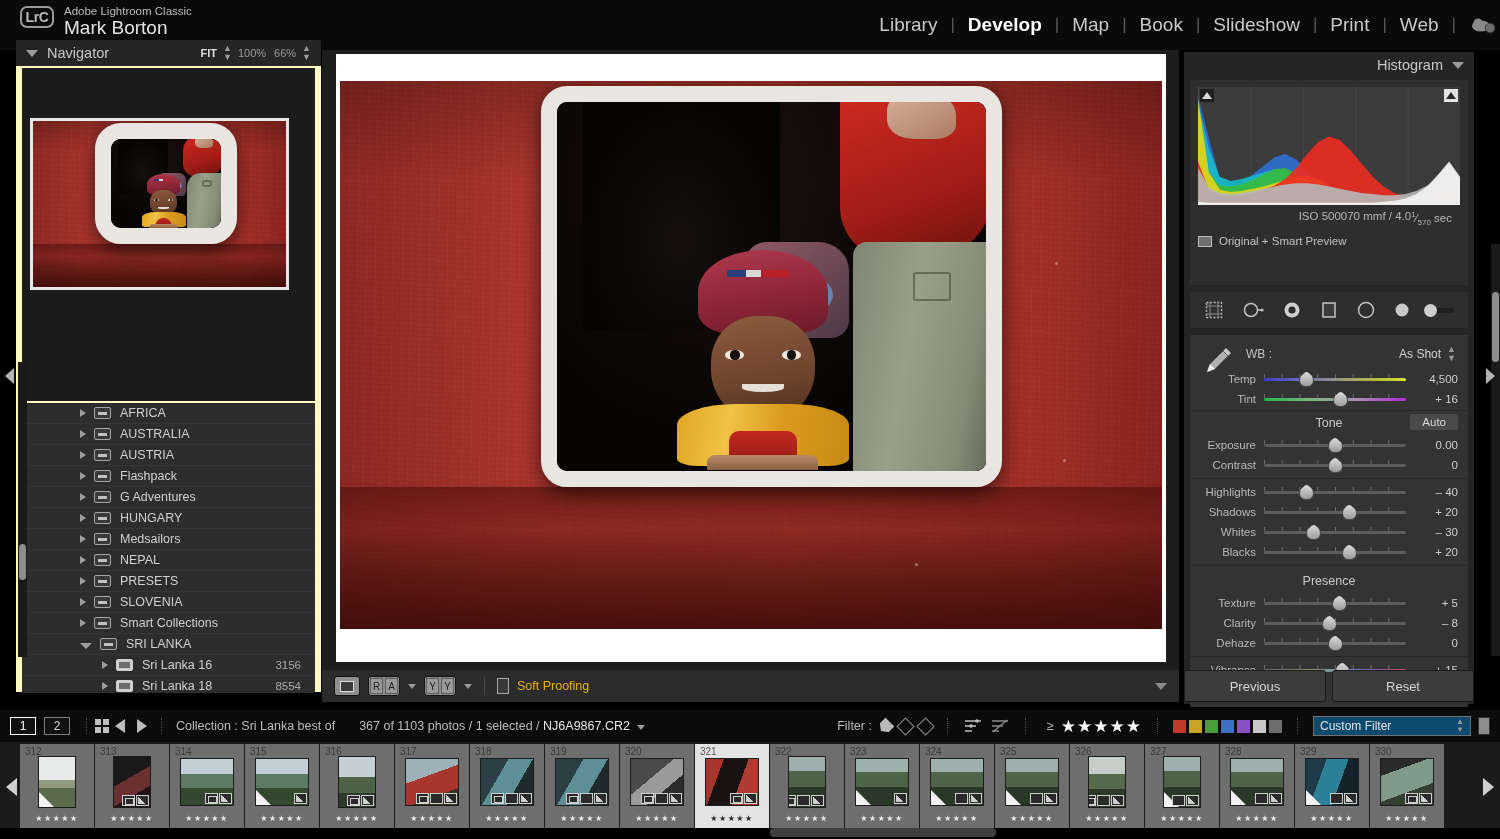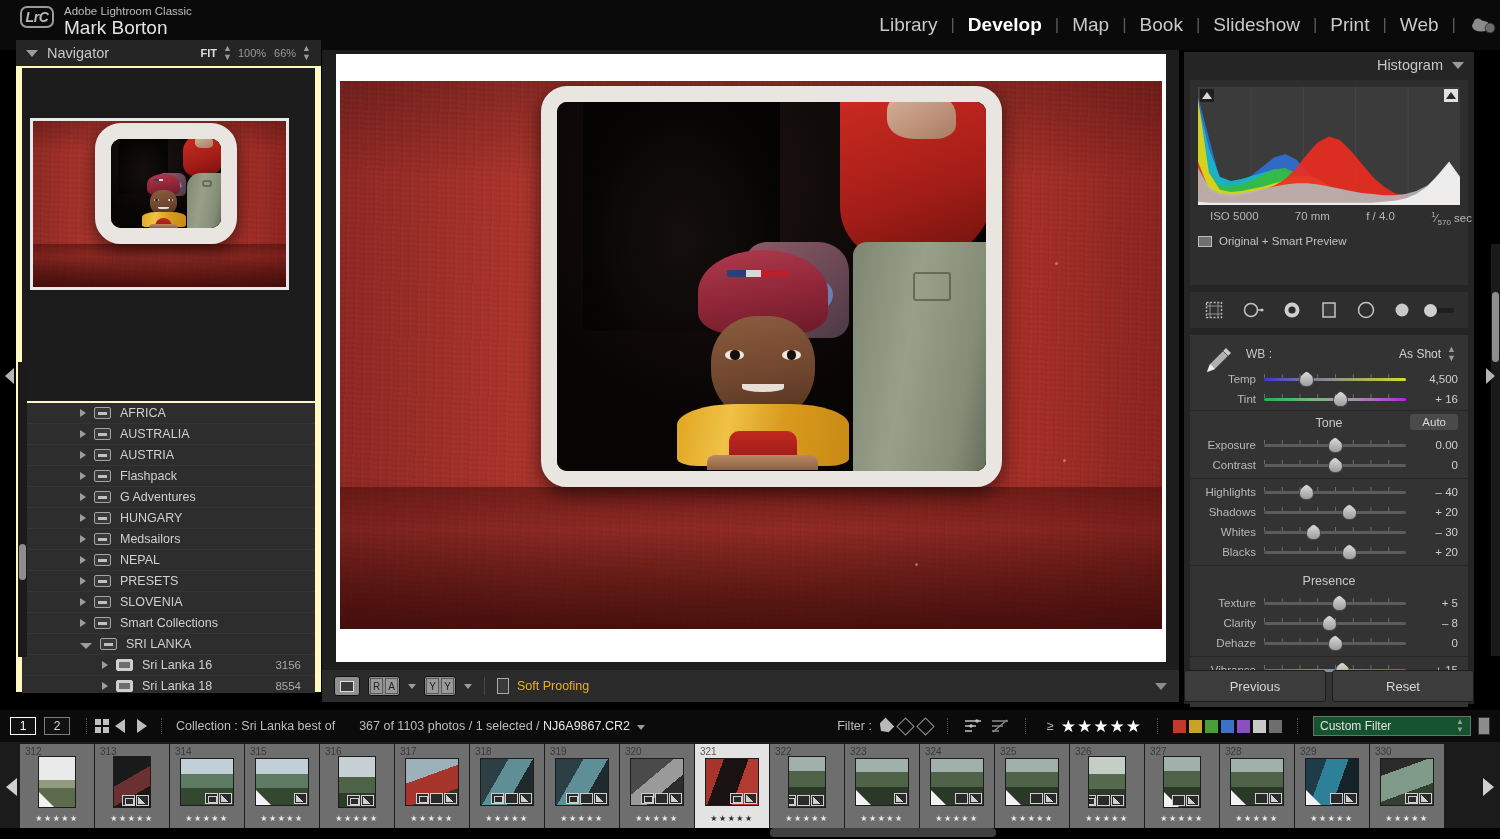--- a/index.html
+++ b/index.html
@@ -11,21 +11,21 @@
     -webkit-font-smoothing: antialiased;
   }
   .app { position: relative; width: 1500px; height: 839px; background: #000; }
 
   
   .topbar { position: absolute; left: 0; top: 0; width: 1500px; height: 50px; background: #0a0a0a; }
   .lrc-logo {
     position: absolute; left: 20px; top: 6px; width: 34px; height: 22px;
     border: 2px solid #9a9a9a; border-radius: 7px; color: #b9b9b9;
     font-size: 14px; font-weight: bold; letter-spacing: -0.3px;
-    display: flex; align-items: center; justify-content: center; font-style: italic;
+    display: flex; align-items: center; justify-content: center;
   }
   .app-name { position: absolute; left: 64px; top: 5px; color: #bdbdbd; font-size: 11.5px; }
   .user-name { position: absolute; left: 64px; top: 17px; color: #e3e3e3; font-size: 19px; font-weight: 400; }
 
   .modules { position: absolute; right: 4px; top: 12px; display: flex; align-items: center; gap: 0; }
   .module { color: #c9c9c9; font-size: 19px; padding: 0 13px; cursor: pointer; line-height: 26px; }
   .module.active { color: #ffffff; font-weight: bold; }
   .mod-sep { color: #5a5a5a; font-size: 17px; line-height: 26px; }
   .cloud-icon { margin-left: 14px; width: 26px; height: 20px; position: relative; cursor: pointer; }
 
@@ -196,21 +196,21 @@
   .hist-box { position: absolute; left: 6px; top: 28px; width: 278px; height: 205px; background: #2e2e2e; }
   .hist-graph { position: absolute; left: 8px; top: 7px; width: 262px; height: 118px; background: #3b3b3b; overflow: hidden; }
   .clip { position: absolute; top: 2px; width: 14px; height: 13px; background: #1f1f1f; }
   .clip.l { left: 2px; } .clip.r { right: 2px; background: #e2e2e2; }
   .clip::after { content:""; position:absolute; left:2px; top:3px; width:0;height:0;
      border-left:5px solid transparent;border-right:5px solid transparent;border-bottom:7px solid #d8d8d8; }
   .clip.r::after { border-bottom-color:#2a2a2a; }
   .hist-grid { position:absolute; inset:0;
      background-image: linear-gradient(90deg, rgba(255,255,255,.06) 1px, transparent 1px);
      background-size: 52.4px 100%; }
-  .exif { position: absolute; left: 20px; top: 130px; width: 262px; display: flex; justify-content: space-between; color: #b6b6b6; font-size: 11.5px; }
+  .exif { position: absolute; left: 0; top: 130px; width: 262px; display: flex; justify-content: flex-end; color: #b6b6b6; font-size: 11.5px; }
   .exif sup, .exif sub { font-size: 8px; }
   .smart-row { position: absolute; left: 8px; top: 155px; display: flex; align-items: center; gap: 7px; color: #c2c2c2; font-size: 11.5px; }
   .smart-ic { width: 14px; height: 11px; border: 1px solid #bdbdbd; background: #6f6f6f; }
 
   .toolstrip { position: absolute; left: 6px; top: 240px; width: 278px; height: 36px; background: #2e2e2e;
                display: flex; align-items: center; padding: 0 14px; gap: 18px; }
   .ts-ic { cursor: pointer; }
   .brush-slider { flex: 1; height: 5px; background: #1f1f1f; border-radius: 3px; position: relative; margin-left: 2px; }
   .brush-slider .knob { position: absolute; left: -6px; top: -4px; width: 13px; height: 13px; border-radius: 50%; background: #cfcfcf; }
 
@@ -272,21 +272,21 @@
   .arr-l { border-top:7px solid transparent;border-bottom:7px solid transparent;border-right:10px solid #bcbcbc;}
   .arr-r { border-top:7px solid transparent;border-bottom:7px solid transparent;border-left:10px solid #bcbcbc;}
   .sb-text { color: #bdbdbd; font-size: 12.5px; margin-left: 6px; }
   .sb-text b { color: #e8e8e8; font-weight: normal; }
   .filter-area { margin-left: auto; display: flex; align-items: center; gap: 7px; }
   .flag { width: 13px; height: 13px; background: #b9b9b9; cursor: pointer;
           clip-path: polygon(0 0, 100% 0, 100% 62%, 50% 100%, 0 62%); transform: rotate(45deg); }
   .flag.hollow { background: transparent; border: 1.5px solid #8d8d8d; clip-path: none; transform: rotate(45deg); }
   .star { color: #ffffff; font-size: 17px; letter-spacing: 1px; cursor: pointer; }
   .swatch { width: 13px; height: 13px; cursor: pointer; }
-  .custom-filter { width: 158px; height: 20px; background: #14532d; border: 1px solid #6f6f6f;
+  .custom-filter { width: 158px; height: 20px; background: #0c4a6e; border: 1px solid #6f6f6f;
                    color: #e2e2e2; font-size: 12px; display: flex; align-items: center; padding: 0 6px; cursor: pointer; }
   .cf-step { margin-left: auto; display:flex; flex-direction:column; font-size:8px; line-height:8px; color:#9b9b9b; }
   .film-toggle { width: 12px; height: 18px; background: #8d8d8d; border: 1px solid #333; cursor: pointer; }
 
   
   .filmstrip { position: absolute; left: 0; top: 742px; width: 1500px; height: 97px; background: #1b1b1b; }
   .fs-arrow { position: absolute; top: 36px; width: 0; height: 0; cursor: pointer; }
   .fs-arrow.l { left: 6px; border-top: 9px solid transparent; border-bottom: 9px solid transparent; border-right: 11px solid #cfcfcf; }
   .fs-arrow.r { right: 6px; border-top: 9px solid transparent; border-bottom: 9px solid transparent; border-left: 11px solid #cfcfcf; }
   .fs-track { position: absolute; left: 20px; top: 2px; right: 22px; height: 84px; display: flex; gap: 0; overflow: hidden; }

